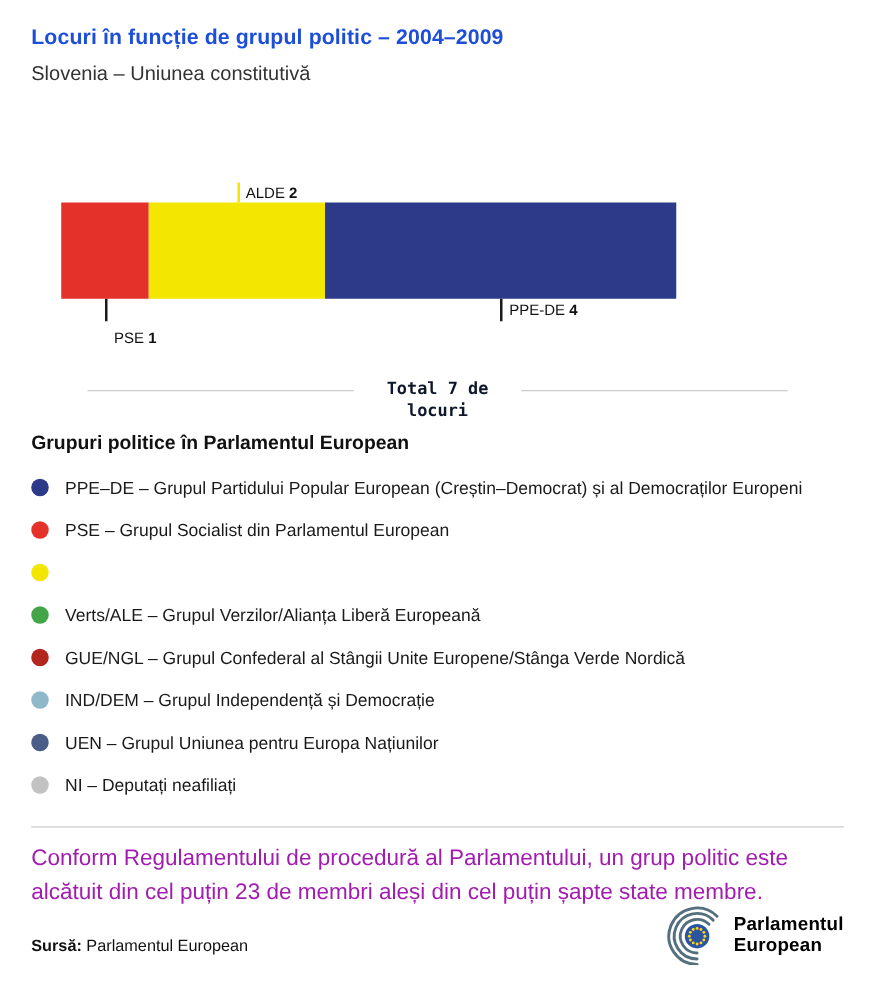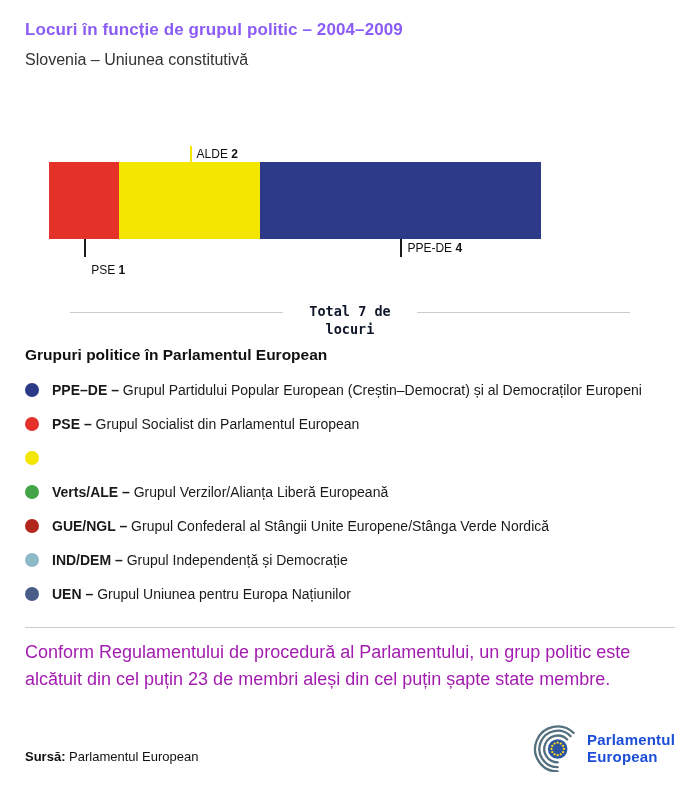--- a/index.html
+++ b/index.html
@@ -3,21 +3,21 @@
 <meta charset="utf-8">
 <style>
   * { margin:0; padding:0; box-sizing:border-box; }
   html,body { background:#fff; }
   body {
     width:700px; height:786px; position:relative; overflow:hidden;
     font-family:"Liberation Sans", sans-serif; color:#1a1a1a;
   }
   .page { padding:20px 25px; position:relative; height:100%; }
 
-  .title { font-size:17px; font-weight:bold; color:#8b5cf6; letter-spacing:.1px; }
+  .title { font-size:17px; font-weight:bold; color:#1d4ed8; letter-spacing:.1px; }
   .subtitle { font-size:16px; color:#333; margin-top:11px; font-weight:normal; }
 
   
   .chart { position:relative; margin:67px 0 0 24px; width:492px; }
   .labels-above { position:relative; height:26px; }
   .labels-below { position:relative; height:34px; }
   .bar { display:flex; width:100%; height:77px; }
   .segment { height:100%; }
   .callout { position:absolute; }
   .labels-above .callout { bottom:0; height:16px; }
@@ -40,37 +40,37 @@
     font-family:"DejaVu Sans Mono", monospace; font-weight:bold;
     font-size:13.5px; line-height:1.3; color:#0f172a;
   }
 
   
   .legend-heading { margin-top:8px; font-size:15.5px; font-weight:bold; color:#111; }
   .legend { margin-top:9px; }
   .legend-row { display:flex; align-items:center; height:34px; }
   .legend-dot { width:14px; height:14px; border-radius:50%; flex:0 0 14px; margin-right:13px; }
   .legend-text { font-size:14px; color:#1a1a1a; }
-  .legend-abbr { font-weight:bold; }
+  .legend-abbr { font-weight:normal; }
 
   
   .divider { border-top:1px solid #ccc; margin-top:16px; }
   .footnote { margin-top:11px; font-size:18px; line-height:1.5; color:#a21caf; max-width:650px; }
 
   
   .bottom-row {
     position:absolute; left:25px; right:25px; bottom:14px;
     display:flex; justify-content:space-between; align-items:flex-end;
   }
   .source { font-size:13px; color:#111; margin-bottom:8px; }
   .source b { font-weight:bold; }
   .ep-logo { display:flex; align-items:center; }
   .ep-logo-text {
     margin-left:8px; font-size:15px; font-weight:bold; line-height:1.15;
-    color:#1d4ed8; letter-spacing:.2px;
+    color:#000000; letter-spacing:.2px;
   }
 </style>
 </head>
 <body>
 
 <div class="page">
 
   <div class="title">Locuri în funcție de grupul politic – 2004–2009</div>
   <div class="subtitle">Slovenia – Uniunea constitutivă</div>
 
@@ -127,20 +127,24 @@
       <span class="legend-text"><b class="legend-abbr">GUE/NGL –</b> <span>Grupul Confederal al Stângii Unite Europene/Stânga Verde Nordică</span></span>
     </div>
     <div class="legend-row">
       <span class="legend-dot" style="background: rgb(143, 184, 200);"></span>
       <span class="legend-text"><b class="legend-abbr">IND/DEM –</b> <span>Grupul Independență și Democrație</span></span>
     </div>
     <div class="legend-row">
       <span class="legend-dot" style="background: rgb(74, 93, 136);"></span>
       <span class="legend-text"><b class="legend-abbr">UEN –</b> <span>Grupul Uniunea pentru Europa Națiunilor</span></span>
     </div>
+    <div class="legend-row">
+      <span class="legend-dot" style="background: rgb(194, 194, 194);"></span>
+      <span class="legend-text"><b class="legend-abbr">NI –</b> <span>Deputați neafiliați</span></span>
+    </div>
   </div>
 
   <div class="divider"></div>
   <div class="footnote">Conform Regulamentului de procedură al Parlamentului, un grup politic este alcătuit din cel puțin 23 de membri aleși din cel puțin șapte state membre.</div>
 
   <div class="bottom-row">
     <div class="source">
       <b>Sursă:</b>
       <span>Parlamentul European</span>
     </div>

